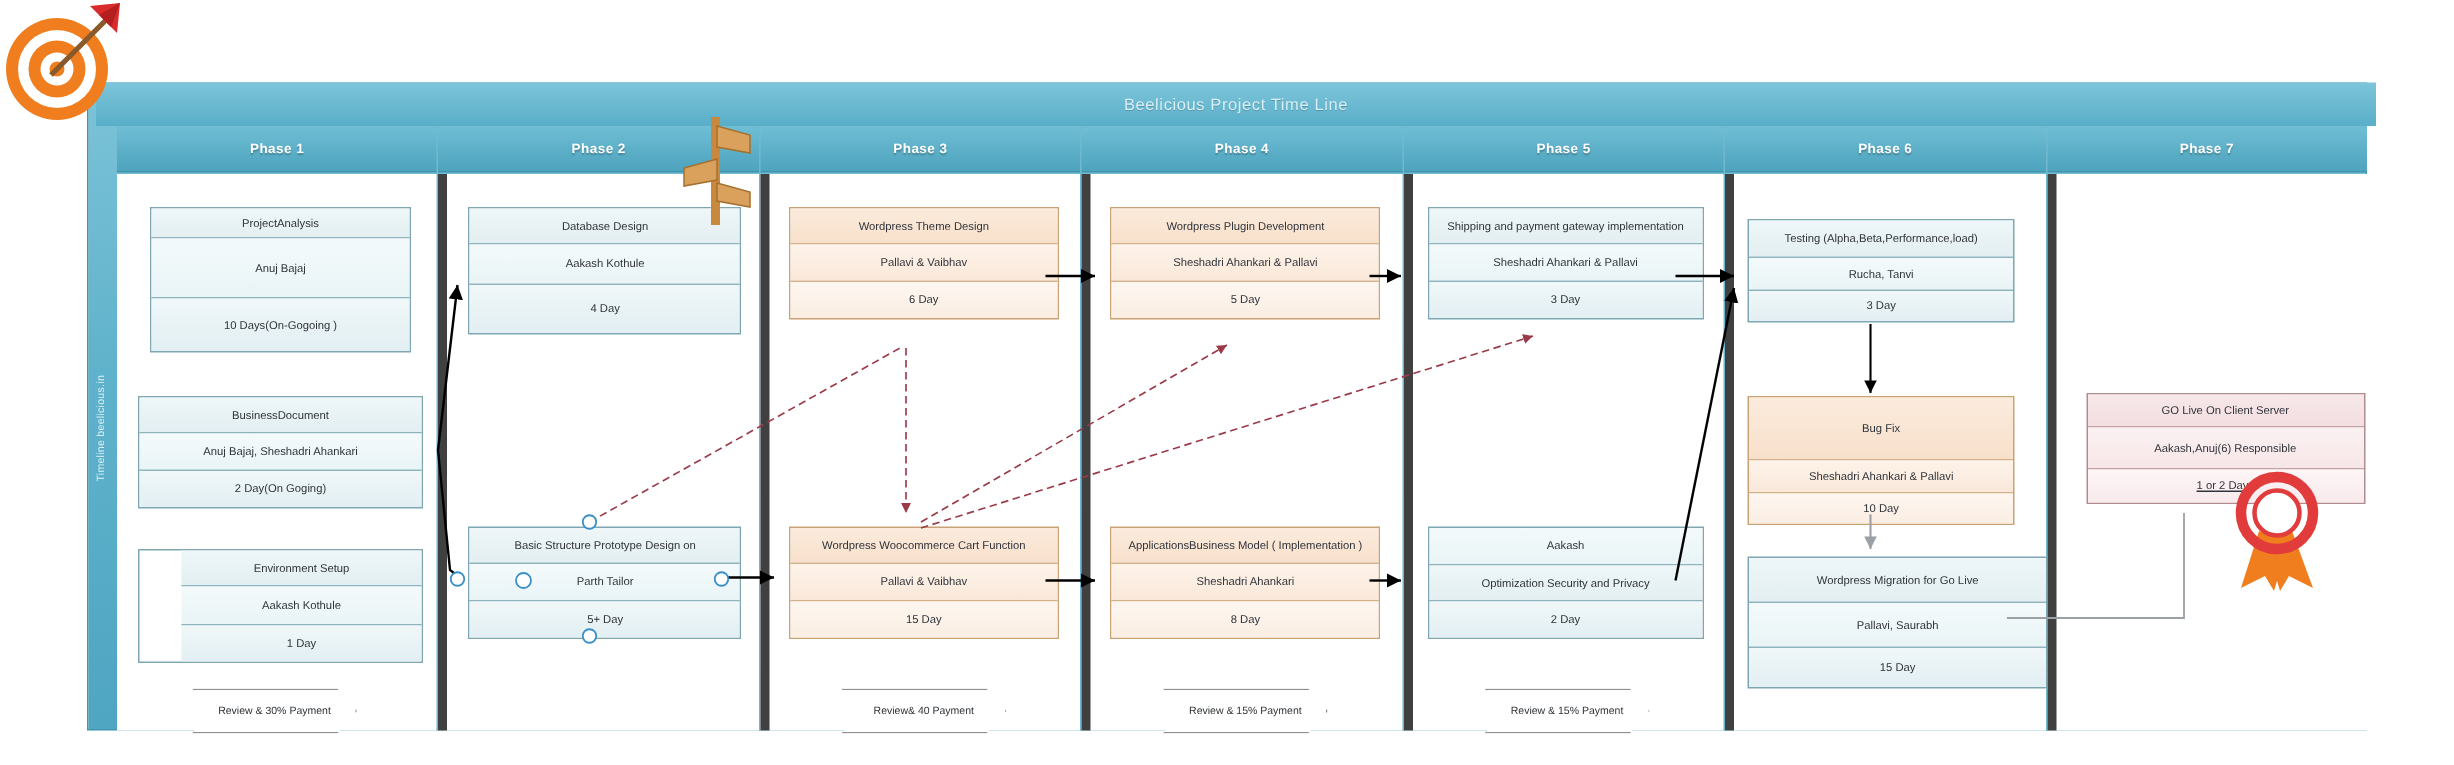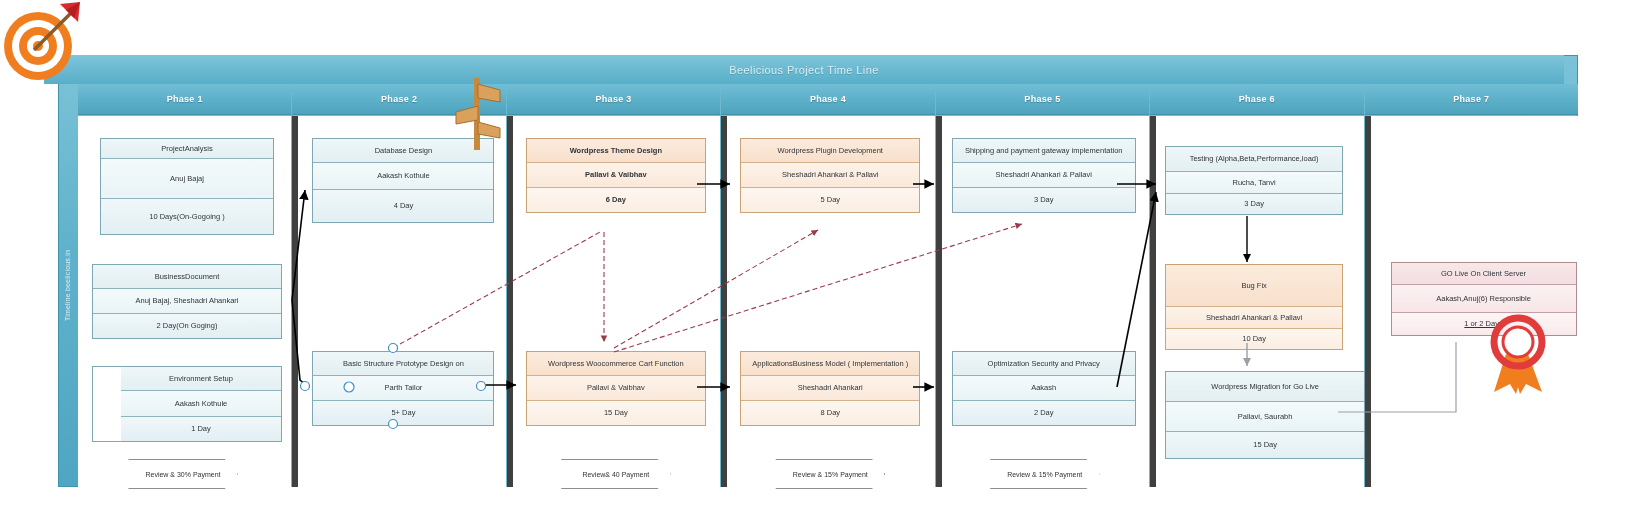--- a/index.html
+++ b/index.html
@@ -4,21 +4,21 @@
 <style>
   * { box-sizing: border-box; margin:0; padding:0; }
   html,body { width:1636px; height:510px; background:#ffffff;
               font-family:"Liberation Sans", sans-serif; overflow:hidden; }
   #stage { position:relative; width:1636px; height:510px; background:#fff; }
 
   
   .frame { position:absolute; left:58px; top:55px; width:1520px; height:432px;
            background:linear-gradient(180deg,#7cc3d8 0%,#5fb2cb 45%,#4fa6c2 100%);
            border:1px solid #3f93ad; }
-  .title-bar { position:absolute; left:44px; top:55px; width:1520px; height:29px;
+  .title-bar { position:absolute; left:64px; top:55px; width:1520px; height:29px;
                background:linear-gradient(180deg,#7dc5da 0%,#59aec8 100%);
                display:flex; align-items:center; justify-content:center; }
   .title-bar span { color:#d9eef5; font-size:11px; letter-spacing:.4px;
                     text-shadow:0 1px 0 rgba(0,0,0,.18); }
   .side-label { position:absolute; left:58px; top:84px; width:20px; height:403px;
                 display:flex; align-items:center; justify-content:center; }
   .side-label span { transform:rotate(-90deg); white-space:nowrap;
                      font-size:7px; color:#dff0f6; letter-spacing:.2px; }
 
   
@@ -132,21 +132,21 @@
           <div class="r r3" style="height:24px">5+ Day</div>
         </div>
       </div>
     </div>
 
     <div class="col">
       <div class="col-head">
         <span>Phase 3</span>
         </div>
       <div class="col-body">
-        <div class="card orange" style="left:13px; top:22px; width:180px;font-weight:bold;">
+        <div class="card orange" style="left:13px; top:22px; width:180px;">
           <div class="r r1" style="height:24px">Wordpress Theme Design</div>
           <div class="r r2" style="height:25px">Pallavi &amp; Vaibhav</div>
           <div class="r r3" style="height:24px">6 Day</div>
         </div>
         <div class="card orange" style="left:13px; top:235px; width:180px;">
           <div class="r r1" style="height:24px">Wordpress Woocommerce Cart Function</div>
           <div class="r r2" style="height:25px">Pallavi &amp; Vaibhav</div>
           <div class="r r3" style="height:24px">15 Day</div>
         </div>
         <div class="chev" style="left:48px; top:343px;">
@@ -180,22 +180,22 @@
       <div class="col-head">
         <span>Phase 5</span>
         </div>
       <div class="col-body">
         <div class="card blue" style="left:10px; top:22px; width:184px;">
           <div class="r r1" style="height:24px">Shipping and payment gateway implementation</div>
           <div class="r r2" style="height:25px">Sheshadri Ahankari &amp; Pallavi</div>
           <div class="r r3" style="height:24px">3 Day</div>
         </div>
         <div class="card blue" style="left:10px; top:235px; width:184px;">
+          <div class="r r2" style="height:25px">Aakash</div>
           <div class="r r1" style="height:24px">Optimization Security and Privacy</div>
-          <div class="r r2" style="height:25px">Aakash</div>
           <div class="r r3" style="height:24px">2 Day</div>
         </div>
         <div class="chev" style="left:48px; top:343px;">
           <span>Review &amp; 15% Payment</span>
         </div>
       </div>
     </div>
 
     <div class="col">
       <div class="col-head">

